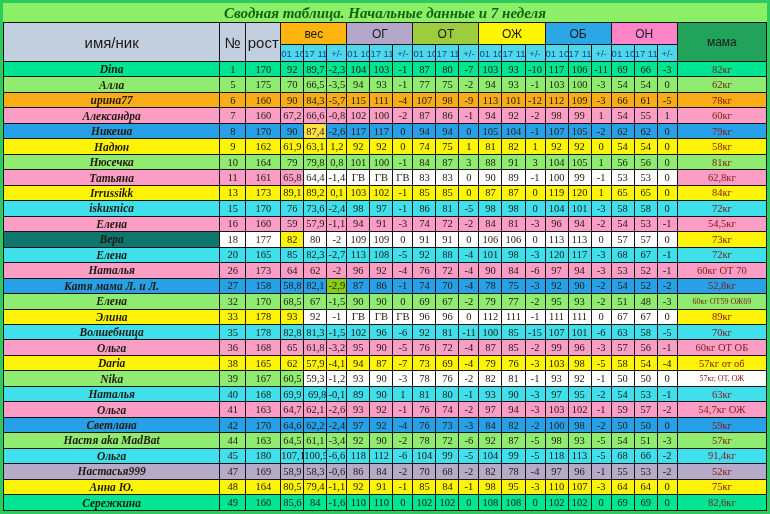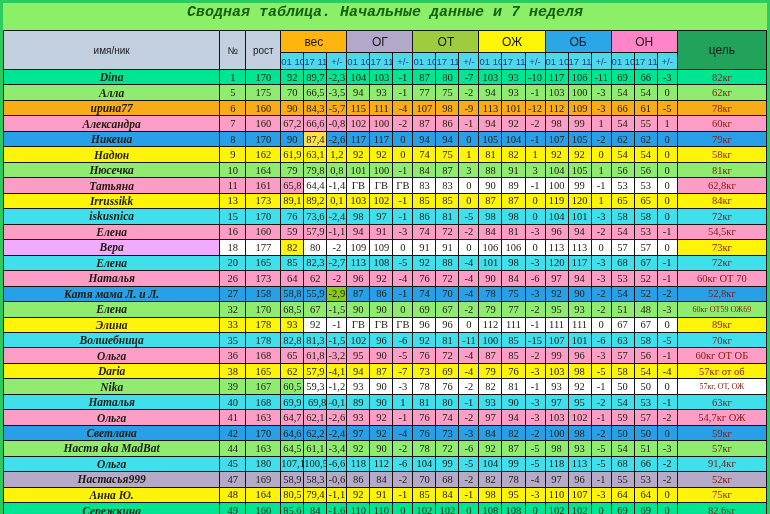--- a/index.html
+++ b/index.html
@@ -1,22 +1,22 @@
 <!DOCTYPE html>
 <html><head>
 <meta charset="utf-8">
 <style>
   html,body{margin:0;padding:0;background:#ddd;}
   .frame{width:770px;height:514px;box-sizing:border-box;padding:3px;overflow:hidden;}
-  .title{height:27px;line-height:20px;text-align:center;
-         font-family:Liberation Mono, monospace;font-style:italic;font-weight:bold;font-size:15px;}
+  .title{height:19px;line-height:20px;text-align:center;
+         font-family:Liberation Serif, serif;font-style:italic;font-weight:bold;font-size:15px;}
   table.grid{border-collapse:collapse;table-layout:fixed;width:764px;height:489px;}
   .grid th,.grid td{border:1px solid #151515;padding:0;overflow:hidden;white-space:nowrap;
          text-align:center;vertical-align:middle;}
-  .hdr{font-family:"Liberation Sans",sans-serif;font-size:10px;font-weight:normal;color:#1a1a1a;}
+  .hdr{font-family:"Liberation Sans",sans-serif;font-size:15px;font-weight:normal;color:#1a1a1a;}
   .ghead{font-family:"Liberation Sans",sans-serif;font-size:12px;font-weight:normal;color:#1a1a1a;}
   .sub{font-family:"Liberation Sans",sans-serif;font-size:9.5px;font-weight:normal;}
   .name-cell{text-align:left;padding-left:5px;
          font-family:"Liberation Serif",serif;font-style:italic;font-weight:bold;font-size:11.5px;}
   .num{font-family:"Liberation Serif",serif;font-size:10.5px;}
   .goal{font-family:"Liberation Serif",serif;font-size:10.5px;}
   .goal-small{font-size:8px;}
   tr.hrow1{height:22px;} tr.hrow2{height:17px;}
 </style>
 </head>
@@ -53,21 +53,21 @@
         <tr class="hrow1">
           <th class="hdr" rowspan="2" style="background: rgb(194, 207, 223);">имя/ник</th>
           <th class="hdr" rowspan="2" style="background: rgb(194, 207, 223);">№</th>
           <th class="hdr" rowspan="2" style="background: rgb(194, 207, 223);">рост</th>
           <th class="ghead" colspan="3" style="background: rgb(255, 180, 14);">вес</th>
           <th class="ghead" colspan="3" style="background: rgb(179, 168, 201);">ОГ</th>
           <th class="ghead" colspan="3" style="background: rgb(157, 204, 62);">ОТ</th>
           <th class="ghead" colspan="3" style="background: rgb(253, 244, 6);">ОЖ</th>
           <th class="ghead" colspan="3" style="background: rgb(43, 167, 232);">ОБ</th>
           <th class="ghead" colspan="3" style="background: rgb(255, 133, 200);">ОН</th>
-          <th class="ghead" rowspan="2" style="background: rgb(33, 163, 91);">цель</th>
+          <th class="ghead" rowspan="2" style="background: rgb(33, 163, 91);">мама</th>
         </tr>
         <tr class="hrow2">
           <th class="sub" style="background: rgb(78, 216, 234); color: rgb(23, 69, 143);">01 10</th>
           <th class="sub" style="background: rgb(78, 216, 234); color: rgb(23, 69, 143);">17 11</th>
           <th class="sub" style="background: rgb(78, 216, 234); color: rgb(23, 69, 143);">+/-</th>
           <th class="sub" style="background: rgb(78, 216, 234); color: rgb(23, 69, 143);">01 10</th>
           <th class="sub" style="background: rgb(78, 216, 234); color: rgb(23, 69, 143);">17 11</th>
           <th class="sub" style="background: rgb(78, 216, 234); color: rgb(23, 69, 143);">+/-</th>
           <th class="sub" style="background: rgb(78, 216, 234); color: rgb(23, 69, 143);">01 10</th>
           <th class="sub" style="background: rgb(78, 216, 234); color: rgb(23, 69, 143);">17 11</th>
@@ -342,21 +342,21 @@
           <td class="num" style="background: rgb(251, 157, 197); color: rgb(33, 26, 16);">-3</td>
           <td class="num" style="background: rgb(251, 157, 197); color: rgb(33, 26, 16);">96</td>
           <td class="num" style="background: rgb(251, 157, 197); color: rgb(33, 26, 16);">94</td>
           <td class="num" style="background: rgb(251, 157, 197); color: rgb(33, 26, 16);">-2</td>
           <td class="num" style="background: rgb(251, 157, 197); color: rgb(33, 26, 16);">54</td>
           <td class="num" style="background: rgb(251, 157, 197); color: rgb(33, 26, 16);">53</td>
           <td class="num" style="background: rgb(251, 157, 197); color: rgb(33, 26, 16);">-1</td>
           <td class="goal" style="background: rgb(251, 157, 197); color: rgb(135, 24, 18);">54,5кг</td>
         </tr>
         <tr>
-          <td class="name-cell" style="background: #f0abfc; color: rgb(33, 26, 16);">Вера</td>
+          <td class="name-cell" style="background: #0f766e; color: rgb(33, 26, 16);">Вера</td>
           <td class="num" style="background: rgb(255, 255, 255); color: rgb(33, 26, 16);">18</td>
           <td class="num" style="background: rgb(255, 255, 255); color: rgb(33, 26, 16);">177</td>
           <td class="num" style="background: rgb(253, 244, 10); color: rgb(33, 26, 16);">82</td>
           <td class="num" style="background: rgb(255, 255, 255); color: rgb(33, 26, 16);">80</td>
           <td class="num" style="background: rgb(255, 255, 255); color: rgb(33, 26, 16);">-2</td>
           <td class="num" style="background: rgb(255, 255, 255); color: rgb(33, 26, 16);">109</td>
           <td class="num" style="background: rgb(255, 255, 255); color: rgb(33, 26, 16);">109</td>
           <td class="num" style="background: rgb(255, 255, 255); color: rgb(33, 26, 16);">0</td>
           <td class="num" style="background: rgb(255, 255, 255); color: rgb(33, 26, 16);">91</td>
           <td class="num" style="background: rgb(255, 255, 255); color: rgb(33, 26, 16);">91</td>
@@ -418,21 +418,21 @@
           <td class="num" style="background: rgb(251, 157, 197); color: rgb(33, 26, 16);">53</td>
           <td class="num" style="background: rgb(251, 157, 197); color: rgb(33, 26, 16);">52</td>
           <td class="num" style="background: rgb(251, 157, 197); color: rgb(33, 26, 16);">-1</td>
           <td class="goal" style="background: rgb(251, 157, 197); color: rgb(135, 24, 18);">60кг ОТ 70</td>
         </tr>
         <tr>
           <td class="name-cell" style="background: rgb(40, 160, 232); color: rgb(33, 26, 16);">Катя мама Л. и Л.</td>
           <td class="num" style="background: rgb(40, 160, 232); color: rgb(33, 26, 16);">27</td>
           <td class="num" style="background: rgb(40, 160, 232); color: rgb(33, 26, 16);">158</td>
           <td class="num" style="background: rgb(40, 160, 232); color: rgb(33, 26, 16);">58,8</td>
-          <td class="num" style="background: rgb(40, 160, 232); color: rgb(33, 26, 16);">55,9</td>
+          <td class="num" style="background: rgb(40, 160, 232); color: rgb(33, 26, 16);">82,1</td>
           <td class="num" style="background: #84cc16; color: rgb(33, 26, 16);">-2,9</td>
           <td class="num" style="background: rgb(40, 160, 232); color: rgb(33, 26, 16);">87</td>
           <td class="num" style="background: rgb(40, 160, 232); color: rgb(33, 26, 16);">86</td>
           <td class="num" style="background: rgb(40, 160, 232); color: rgb(33, 26, 16);">-1</td>
           <td class="num" style="background: rgb(40, 160, 232); color: rgb(33, 26, 16);">74</td>
           <td class="num" style="background: rgb(40, 160, 232); color: rgb(33, 26, 16);">70</td>
           <td class="num" style="background: rgb(40, 160, 232); color: rgb(33, 26, 16);">-4</td>
           <td class="num" style="background: rgb(40, 160, 232); color: rgb(33, 26, 16);">78</td>
           <td class="num" style="background: rgb(40, 160, 232); color: rgb(33, 26, 16);">75</td>
           <td class="num" style="background: rgb(40, 160, 232); color: rgb(33, 26, 16);">-3</td>

